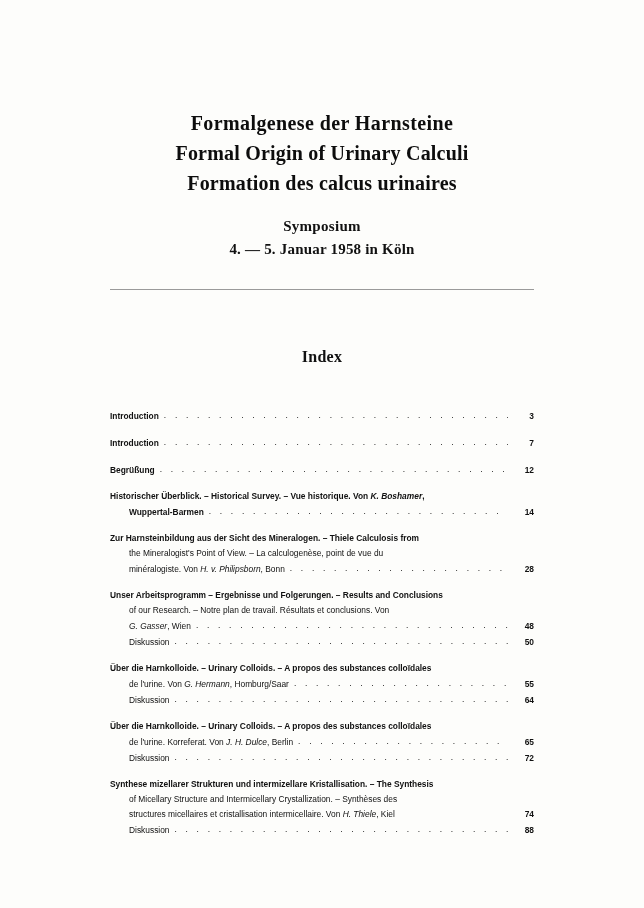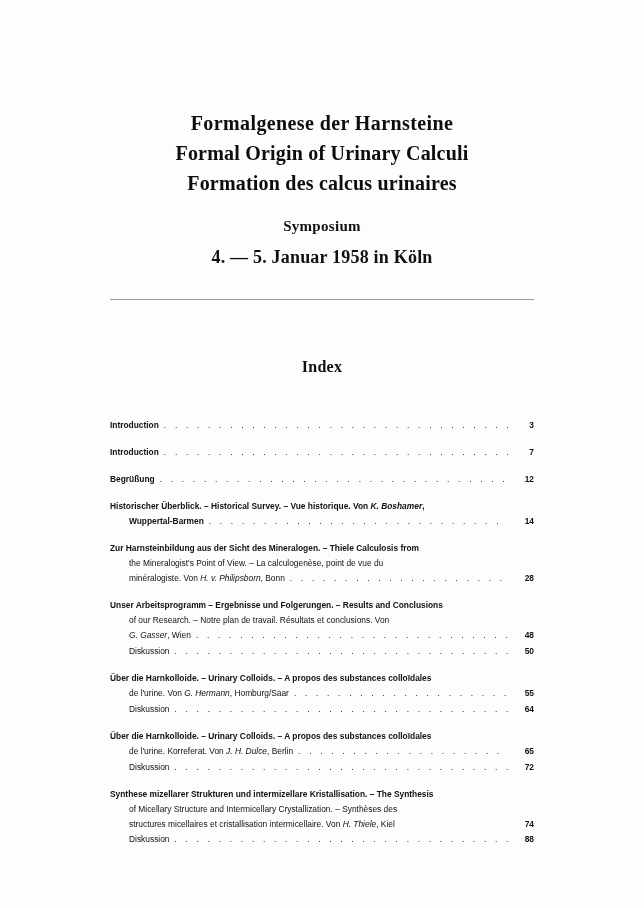--- a/index.html
+++ b/index.html
@@ -42,23 +42,23 @@
   }
   .title-line.l2 { letter-spacing: 0.2px; }
   .title-line.l3 { letter-spacing: 0.2px; }
   .symposium {
     margin-top: 20px;
     font-weight: bold;
     font-size: 15px;
     letter-spacing: 0.3px;
   }
   .symposium-date {
-    margin-top: 12px;
-    font-weight: bold;
-    font-size: 18px;
+    margin-top: 6px;
+    font-weight: bold;
+    font-size: 15px;
     letter-spacing: 0.2px;
   }
   .rule {
     margin-top: 31px;
     border-top: 1px solid #9a9a9a;
     width: 100%;
     height: 0;
   }
   .index-title {
     margin-top: 58px;
@@ -70,21 +70,21 @@
   .toc {
     margin-top: 42px;
     font-family: "Liberation Sans", sans-serif;
   }
   .entry {
     margin-bottom: 11px;
     position: relative;
   }
   .line {
     display: flex;
-    align-items: flex-start;
+    align-items: center;
     font-size: 8.4px;
     line-height: 15px;
     color: #111111;
   }
   .line .txt {
     white-space: nowrap;
   }
   .line.indent .txt {
     margin-left: 19px;
   }

